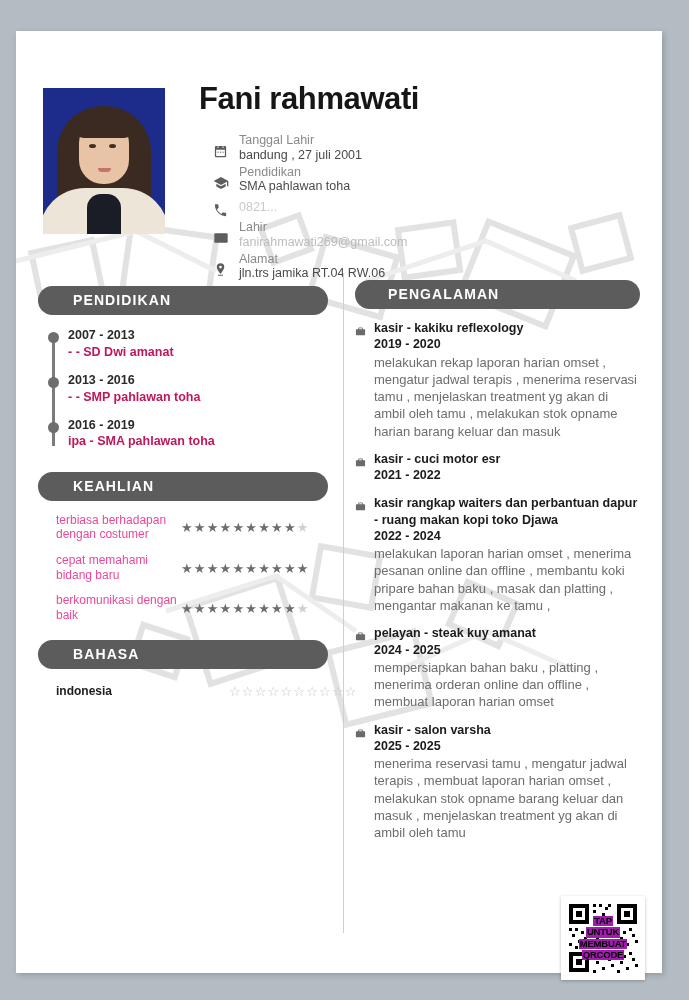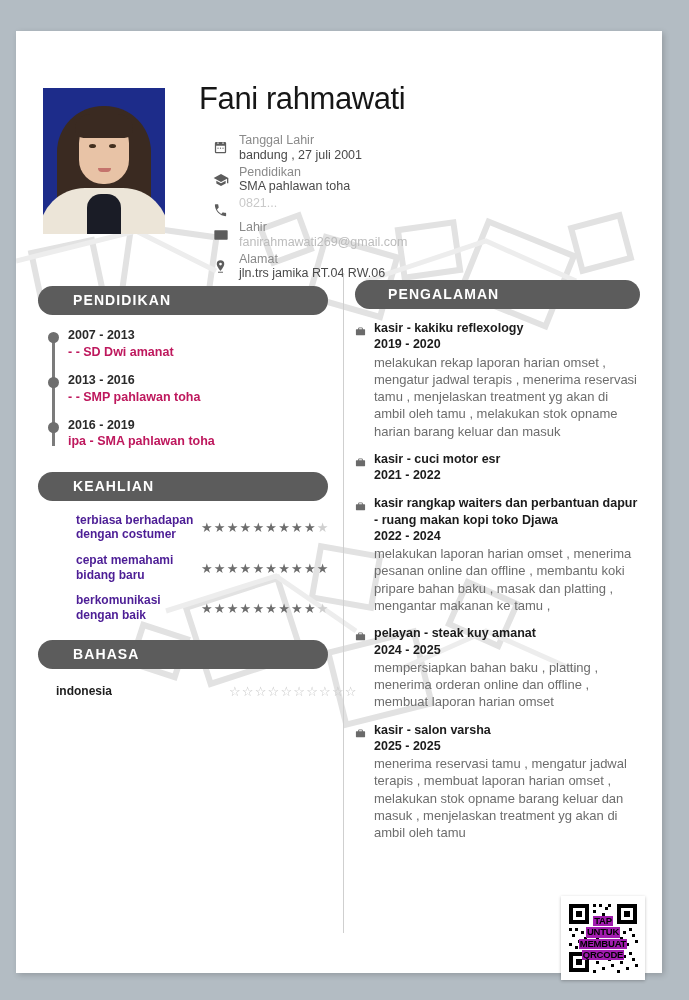--- a/index.html
+++ b/index.html
@@ -43,25 +43,25 @@
      background:#e8c3a6; border-radius:25px 25px 24px 24px; }
   .photo .fringe { position:absolute; left:32px; top:26px; width:58px; height:24px;
      background:#3a2a21; border-radius:29px 29px 16px 16px; }
   .photo .eye { position:absolute; width:7px; height:4px; background:#43301f; border-radius:50%; top:56px; }
   .photo .eye.l { left:46px; } .photo .eye.r { left:66px; }
   .photo .mouth { position:absolute; left:55px; top:80px; width:13px; height:4px;
      background:#c4736c; border-radius:0 0 7px 7px; }
 
   .name {
     position: absolute; left: 183px; top: 50px;
-    font-size: 31px; font-weight: normal; color: #161616;
+    font-size: 31px; font-weight: bold; color: #161616;
     letter-spacing: -0.4px;
   }
   .contact { position: absolute; left: 197px; top: 100px; width: 290px; }
-  .crow { display: flex; align-items: flex-start; margin-bottom: 0px; }
+  .crow { display: flex; align-items: center; margin-bottom: 0px; }
   .crow .ic { width: 26px; flex: 0 0 26px; padding-top: 9px; color: #5d5d5d; }
   .crow .ic svg { display: block; }
   .crow .tx { flex: 1; line-height: 1.18; padding-top: 2px; }
   .clabel { font-size: 12.5px; color: #8a8a8a; }
   .cval   { font-size: 12.5px; color: #4a4a4a; }
   .cval.faded { color: #c9c9c9; }
   .cval.faded2 { color: #bcbcbc; }
 
   
   .divider {
@@ -92,21 +92,21 @@
     width:11px; height:11px; border-radius:50%; background:#6e6e6e;
   }
   .edu .yr  { font-size: 12.5px; font-weight: bold; color: #2a2a2a; line-height:1.25; }
   .edu .sch { font-size: 12.5px; font-weight: bold; color: #be185d; line-height:1.3; }
 
   
   .skills { margin: 12px 0 0 18px; }
   .skill { display:flex; align-items:center; margin-bottom: 11px; }
   .skill .nm {
     width: 125px; flex: 0 0 125px;
-    font-size: 12px; font-weight: bold; color: #4c1d95; line-height: 1.22; margin-left: 20px;
+    font-size: 12px; font-weight: normal; color: #ec4899; line-height: 1.22;
   }
   .stars { flex:1; white-space: nowrap; letter-spacing: 1.2px; }
   .stars span { font-size: 13px; color: #6d6d6d; }
   .stars span.off { color: #cfcfcf; }
   .stars.hollow span { color: #c6c6c6; }
 
   .lang { display:flex; align-items:center; margin: 13px 0 0 18px; gap: 48px; }
   .lang .nm { width:125px; flex:0 0 125px; font-size:12px; font-weight:bold; color:#1d1d1d; }
 
   

